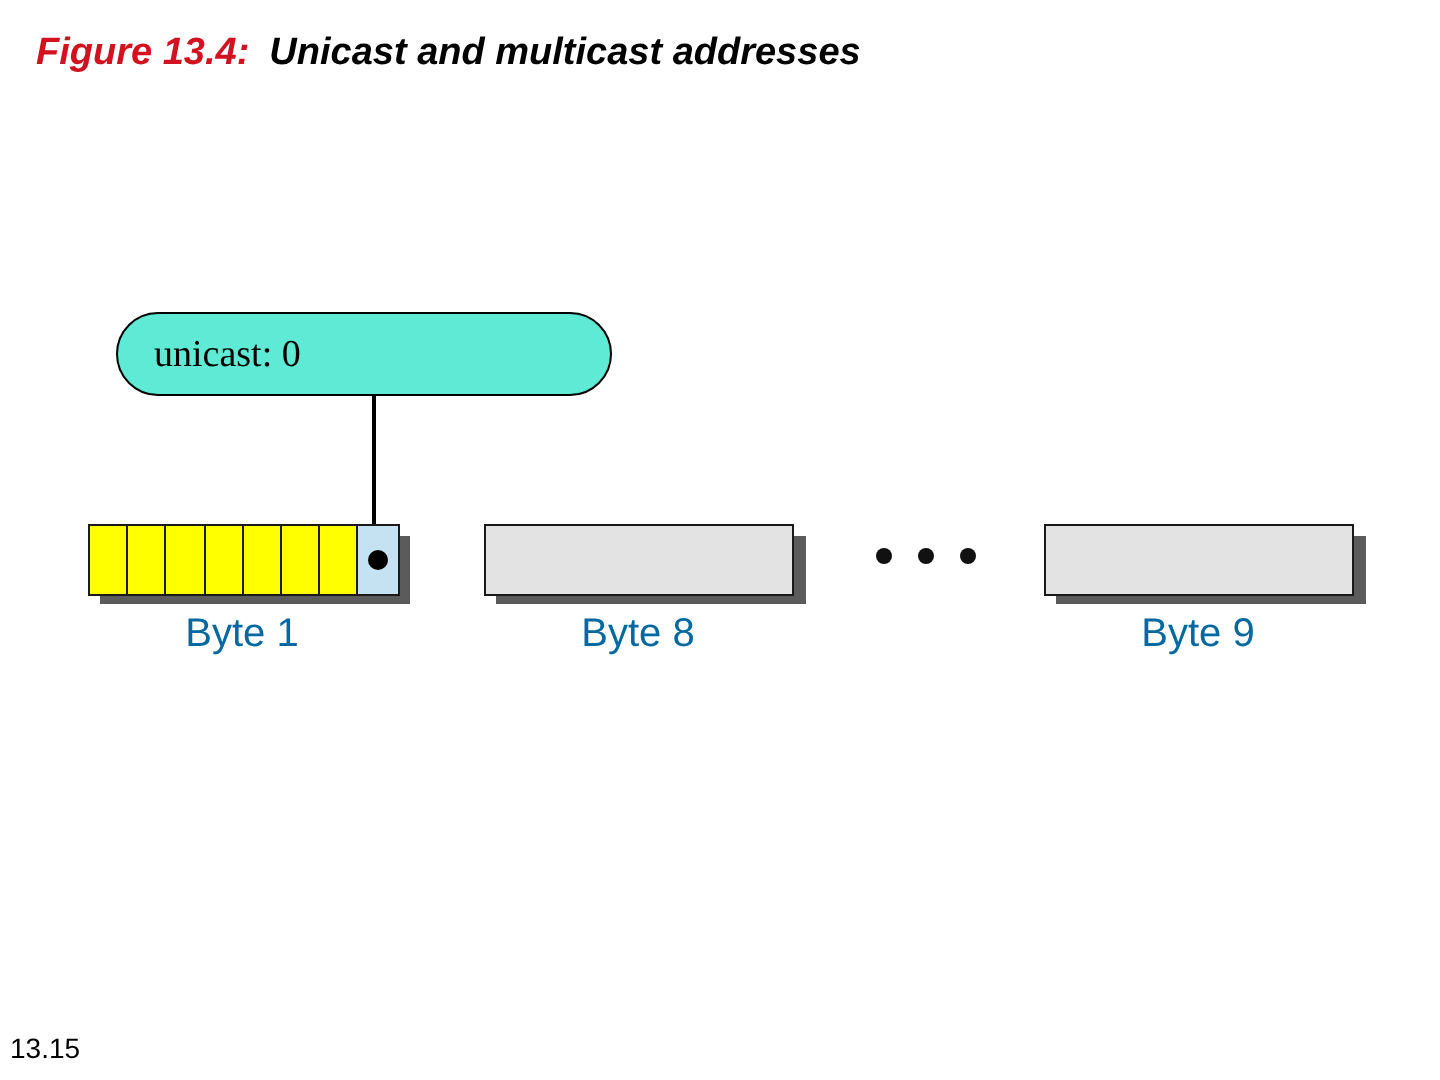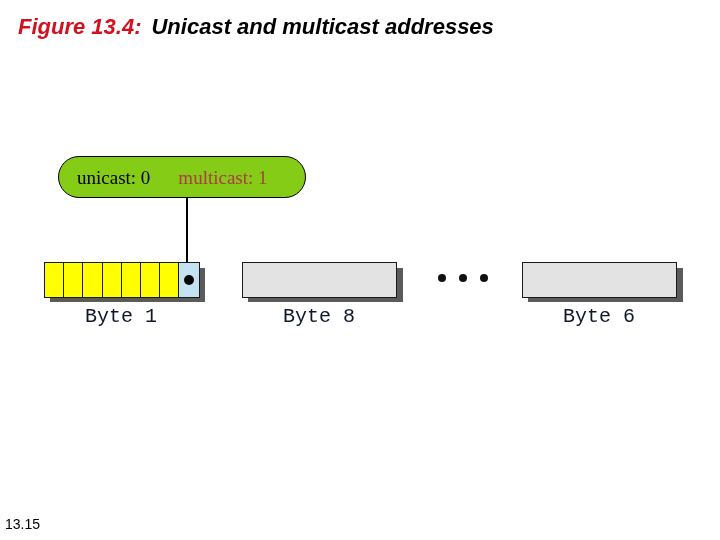--- a/index.html
+++ b/index.html
@@ -15,21 +15,21 @@
     font-family: "Liberation Sans", sans-serif;
   }
 
   
   #figure-title {
     position: absolute;
     left: 18px;
     top: 17px;
     white-space: nowrap;
     font-family: "Liberation Sans", sans-serif;
-    font-size: 22px;
+    font-size: 19px;
     font-weight: bold;
     font-style: italic;
     letter-spacing: 0px;
     line-height: 20px;
   }
   #figure-title .fig-label {
     color: #d3111f;
   }
   #figure-title .fig-caption {
     color: #000000;
@@ -39,21 +39,21 @@
   
   #callout-box {
     position: absolute;
     left: 58px;
     top: 156px;
     width: 248px;
     height: 42px;
     box-sizing: border-box;
     border: 1.6px solid #000000;
     border-radius: 21px;
-    background: #84cc16;
+    background: #5eead4;
     display: flex;
     align-items: center;
   }
   #callout-box .callout-text {
     font-family: "Liberation Serif", serif;
     font-size: 19px;
     line-height: 19px;
     white-space: nowrap;
   }
   #callout-unicast {
@@ -165,24 +165,24 @@
     border-radius: 50%;
     background: #111111;
   }
 
   
   .byte-label {
     position: absolute;
     top: 305px;
     width: 170px;
     text-align: center;
-    font-family: Liberation Mono, monospace;
+    font-family: Liberation Sans, sans-serif;
     font-size: 20px;
     line-height: 24px;
-    color: #0f172a;
+    color: #0369a1;
     white-space: nowrap;
   }
   #byte1-label { left: 36px; }
   #byte2-label { left: 234px; }
   #byte6-label { left: 514px; }
 
   
   #slide-number {
     position: absolute;
     left: 5px;
@@ -195,21 +195,20 @@
 </style>
 </head>
 <body>
 
 <div id="figure-title">
   <span class="fig-label">Figure 13.4:</span><span class="fig-caption">Unicast and multicast addresses</span>
 </div>
 
 <div id="callout-box">
   <span id="callout-unicast" class="callout-text">unicast: 0</span>
-  <span id="callout-multicast" class="callout-text">multicast: 1</span>
 </div>
 
 <div id="connector-line"></div>
 
 <div id="byte1-group">
   <div id="byte1-shadow"></div>
   <div id="byte1-strip">
     <div class="bit-cell"></div>
     <div class="bit-cell"></div>
     <div class="bit-cell"></div>
@@ -233,15 +232,15 @@
 <div id="ellipsis-dots">
   <span class="ell-dot"></span>
   <span class="ell-dot"></span>
   <span class="ell-dot"></span>
 </div>
 
 <div class="byte-box-group" id="byte6-group">
   <div class="byte-box-shadow"></div>
   <div class="byte-box"></div>
 </div>
-<div class="byte-label" id="byte6-label">Byte 6</div>
+<div class="byte-label" id="byte6-label">Byte 9</div>
 
 <div id="slide-number">13.15</div>
 
 </body></html>

